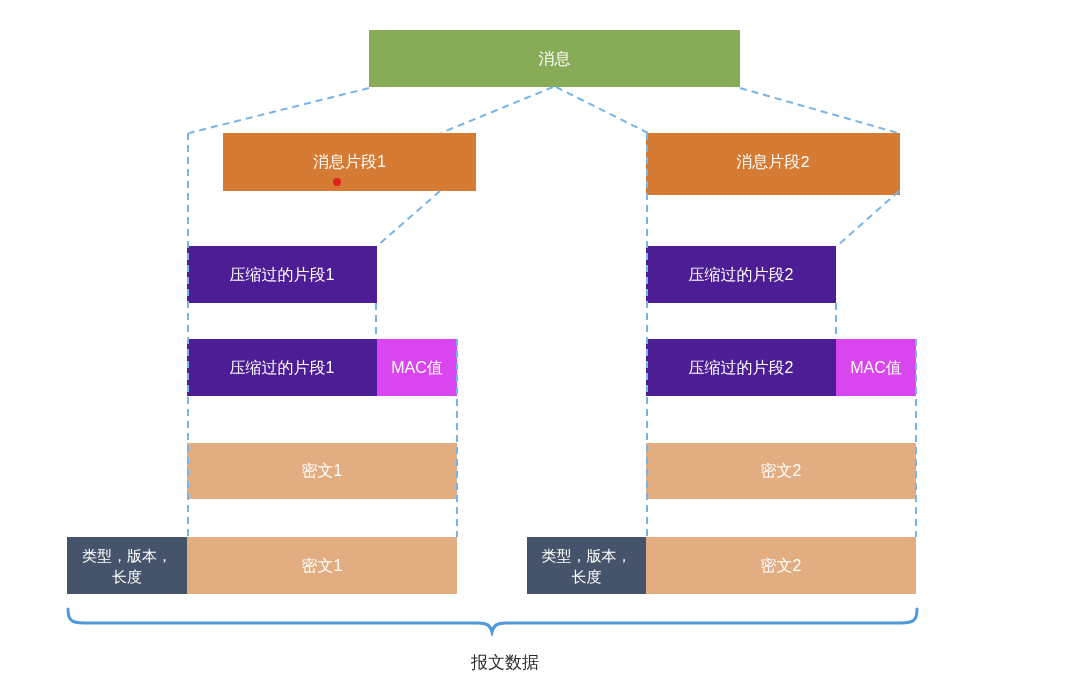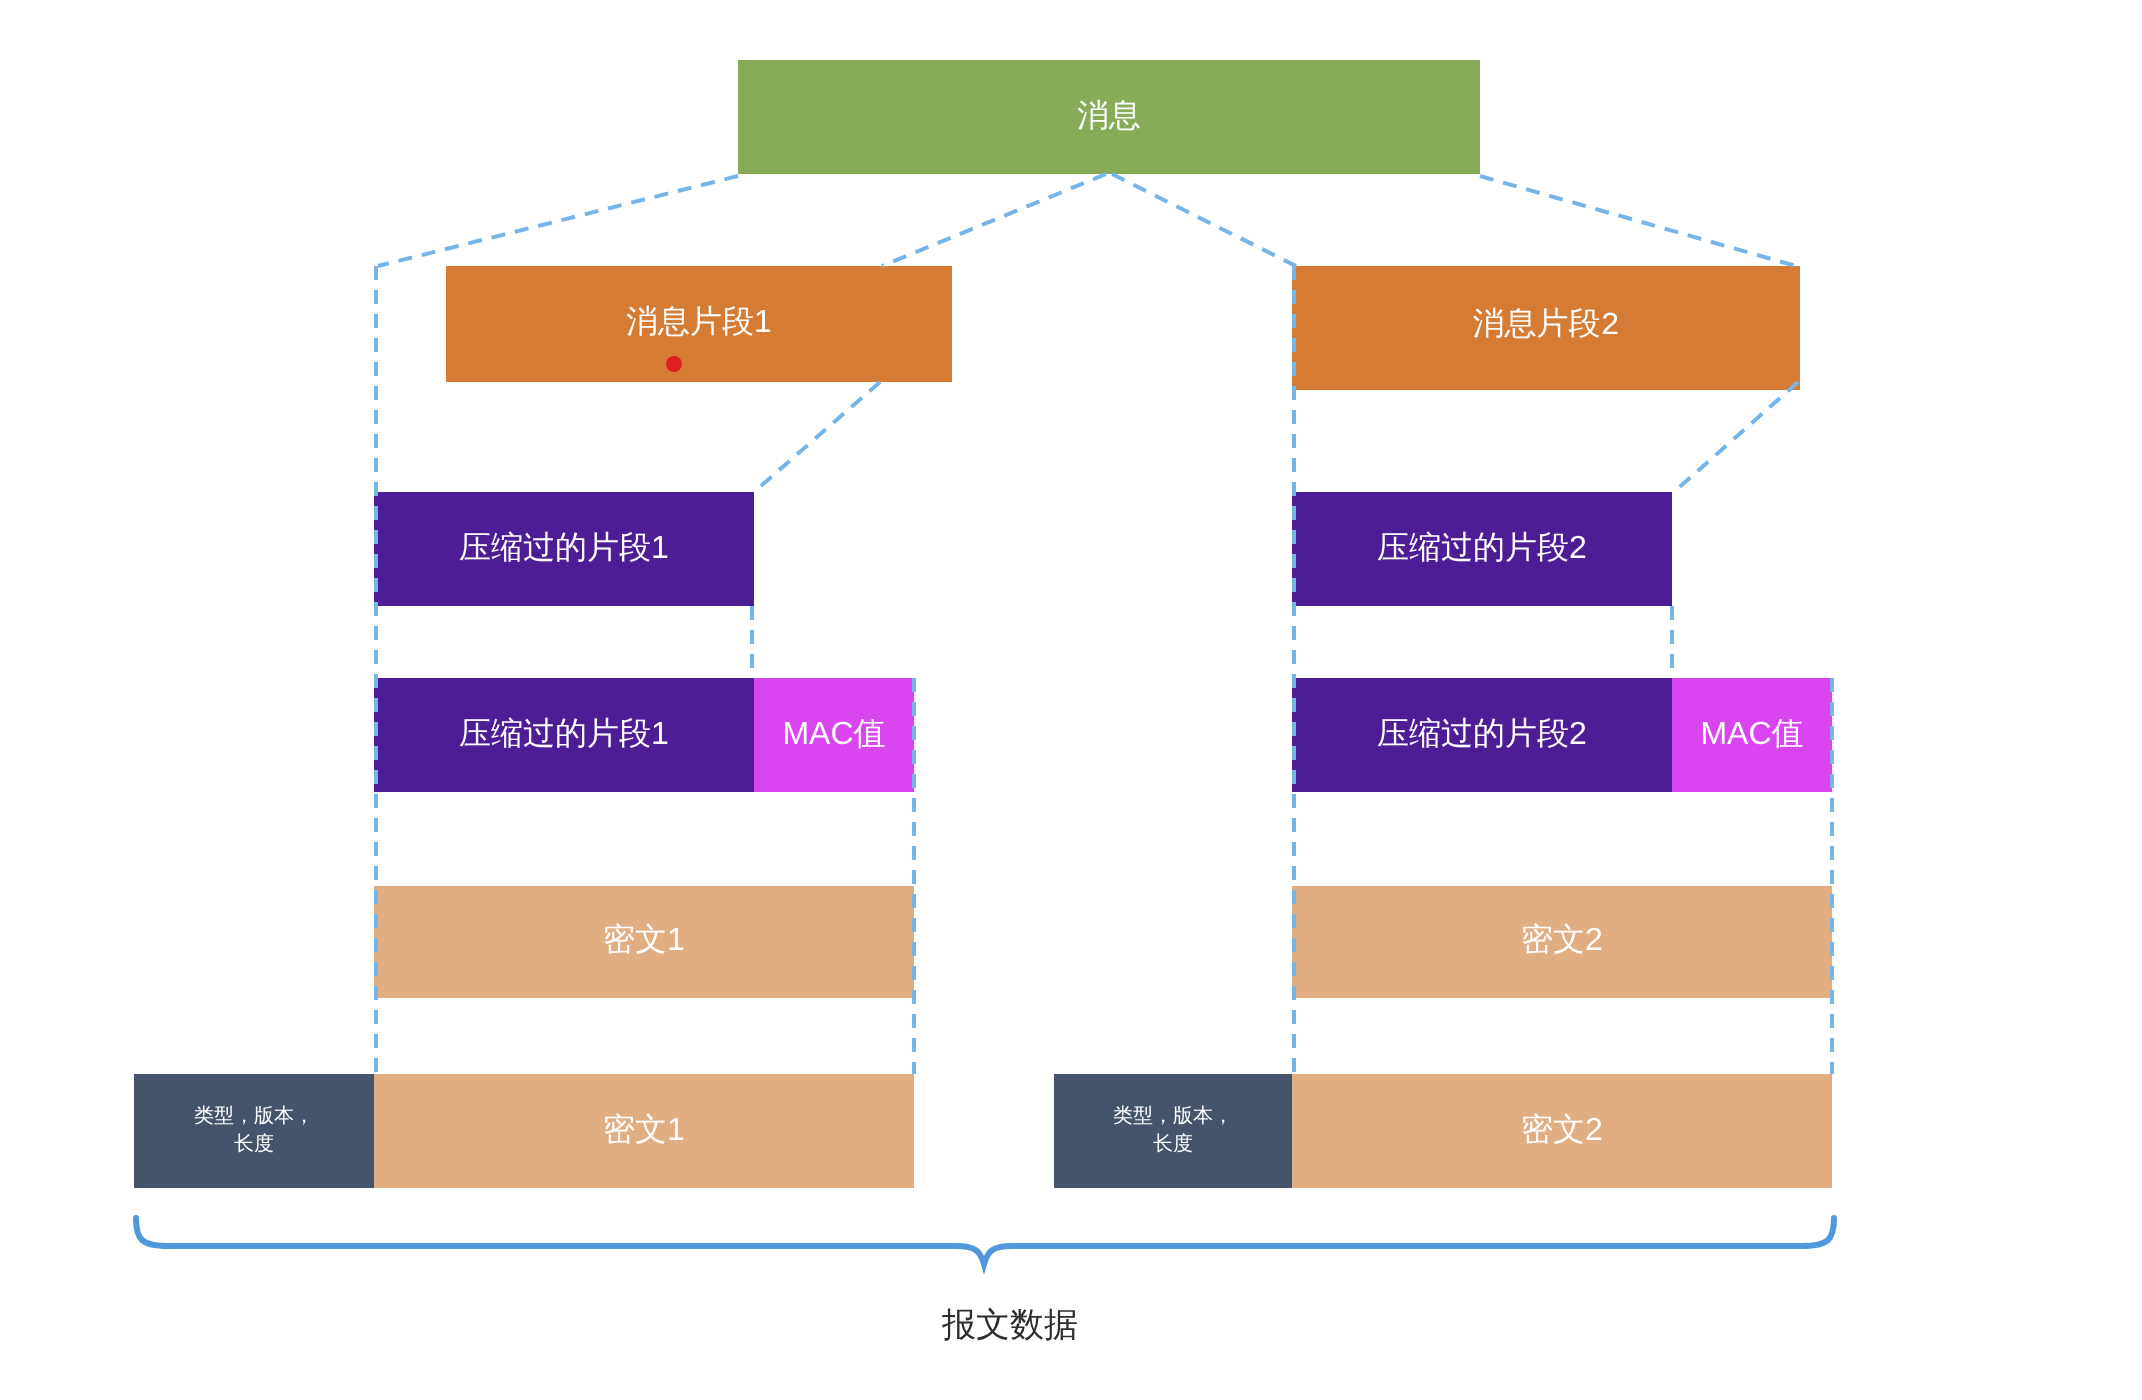--- a/index.html
+++ b/index.html
@@ -22,21 +22,21 @@
     font-size:16px;
     line-height:1.2;
     text-align:center;
     z-index:2;
   }
   .green  {background:#87AB57;}
   .orange {background:#D57B34;}
   .yellow {background:#4c1d95;}
   .macblue{background:#d946ef;}
   .tan    {background:#E2AD80;text-align:center;}
-  .dark   {background:#45546B;font-size:10px;flex-direction:column;line-height:1.4;}
+  .dark   {background:#45546B;font-size:15px;flex-direction:column;line-height:1.4;}
   .connector-layer{
     position:absolute;left:0;top:0;width:1071px;height:700px;
     z-index:5;pointer-events:none;
   }
   .red-dot{
     position:absolute;
     left:333px;top:178px;width:8px;height:8px;
     border-radius:50%;
     background:#E02020;
     z-index:6;

